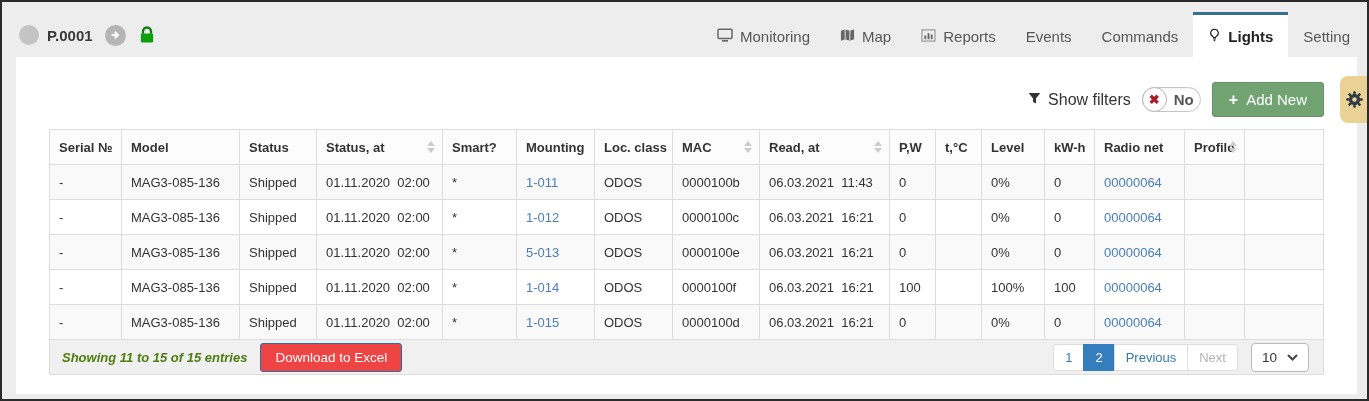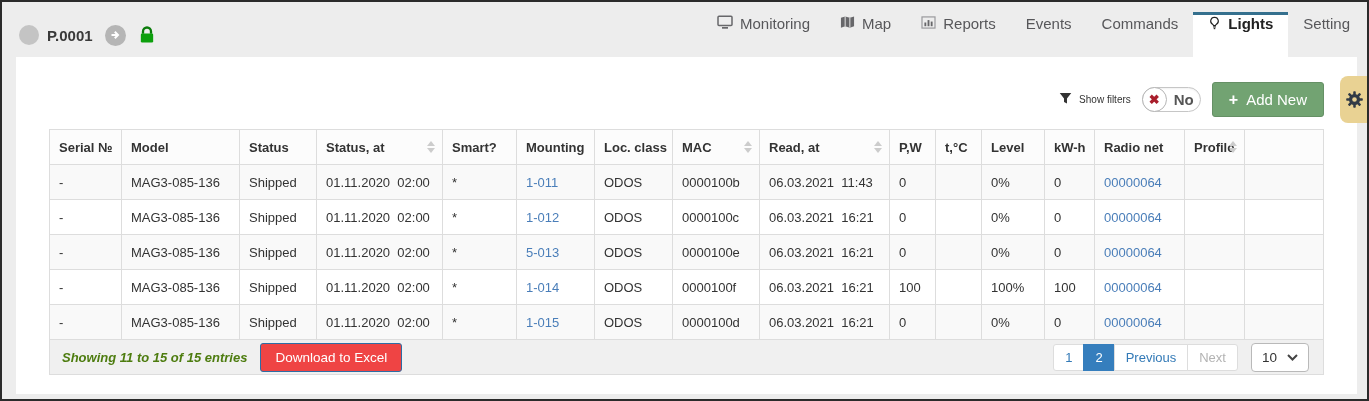--- a/index.html
+++ b/index.html
@@ -10,31 +10,31 @@
   
   .topbar { height:55px; display:flex; justify-content:space-between; align-items:flex-end; }
   .brand { display:flex; align-items:center; gap:8px; height:44px; padding-left:17px; }
   .dot { width:20px; height:20px; border-radius:50%; background:#c4c4c4; }
   .device-label { font-weight:bold; color:#3a3a3a; font-size:15px; }
   .arrow-badge { width:21px; height:21px; border-radius:50%; background:#b5b5b5;
                  display:flex; align-items:center; justify-content:center; margin-left:4px; cursor:pointer; }
   .lock { margin-left:3px; display:flex; }
 
   .tabs { display:flex; height:45px; align-items:stretch; margin-right:2px; }
-  .tab { display:flex; align-items:flex-start; gap:7px; padding:0 15px; color:#57575a;
+  .tab { display:flex; align-items:center; gap:7px; padding:0 15px; color:#57575a;
          font-size:15px; cursor:pointer; border-top:3px solid transparent; }
   .tab.active { background:#fff; border-top-color:#35708e; color:#222; font-weight:bold; }
   .tab svg { flex:none; }
 
   
   .panel { position:absolute; left:14px; right:10px; top:55px; bottom:5px; background:#fff; }
 
   .toolbar { display:flex; align-items:center; justify-content:flex-end;
              padding:25px 33px 0 33px; gap:11px; }
-  .show-filters { display:flex; align-items:center; gap:7px; font-size:10px; color:#333; cursor:pointer; }
+  .show-filters { display:flex; align-items:center; gap:7px; font-size:16px; color:#333; cursor:pointer; }
   .toggle { position:relative; width:59px; height:25px; border:1px solid #c6c6c6; border-radius:13px;
             background:#fff; cursor:pointer; box-shadow:inset 0 1px 2px rgba(0,0,0,.06); }
   .toggle-knob { position:absolute; left:-1px; top:-1px; width:25px; height:25px; border-radius:50%;
                  border:1px solid #b5b5b5; background:#fff; display:flex; align-items:center;
                  justify-content:center; color:#a91e2c; font-size:13px; font-weight:bold; }
   .toggle-label { position:absolute; left:25px; right:0; top:0; bottom:0; display:flex;
                   align-items:center; justify-content:center; font-size:15px; font-weight:bold; color:#555; }
   .add-new { display:flex; align-items:center; gap:8px; background:#72a372; border:1px solid #659065;
              color:#fff; font-size:15px; padding:8px 16px; border-radius:3px; cursor:pointer;
              font-family:inherit; }

